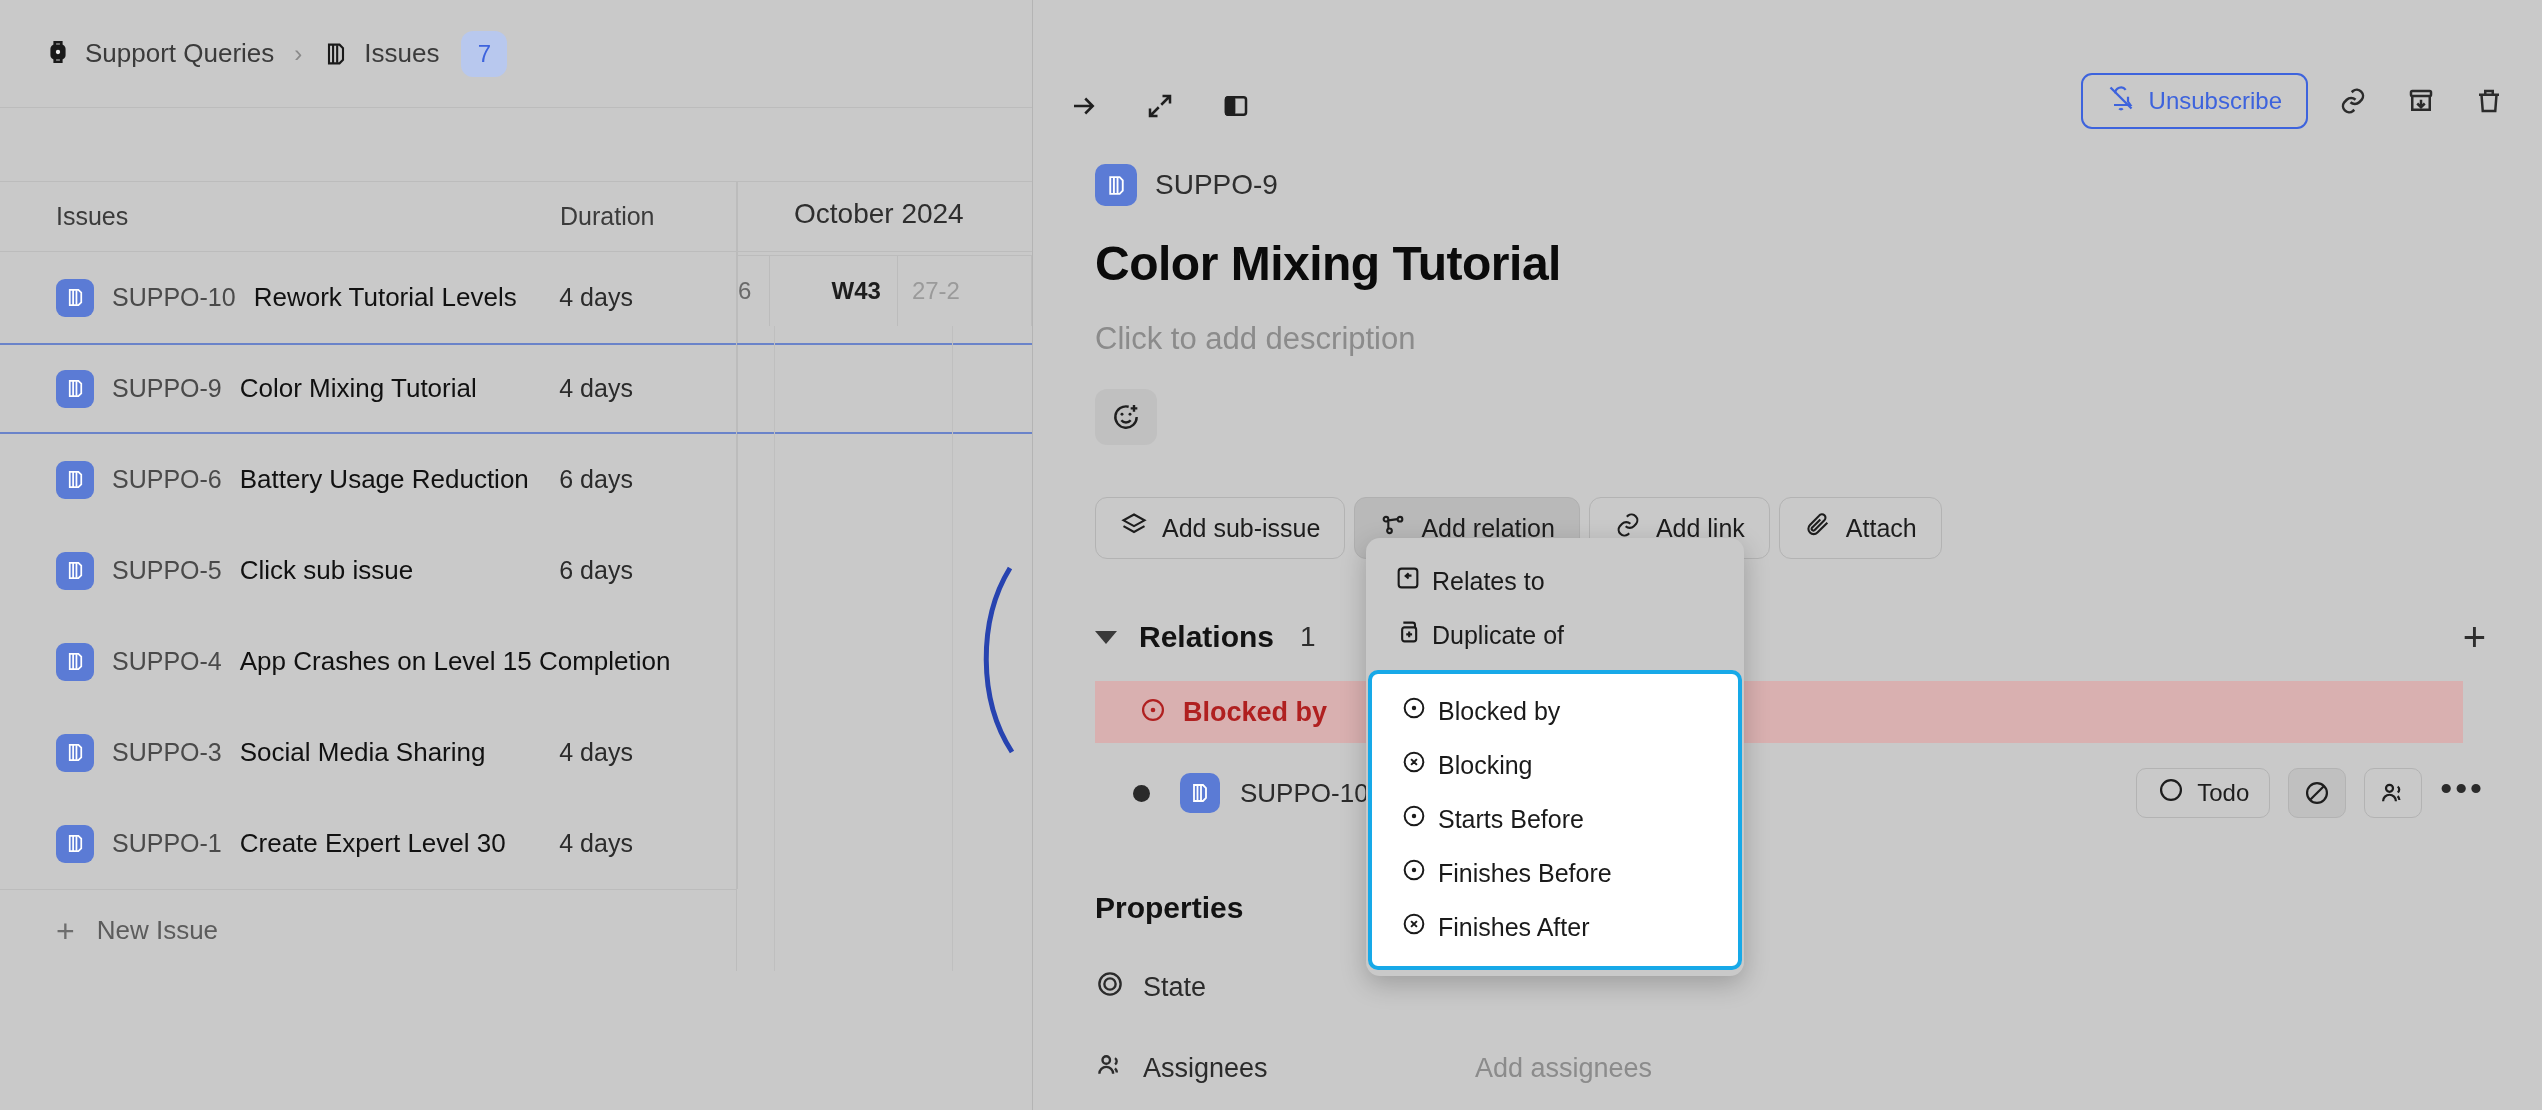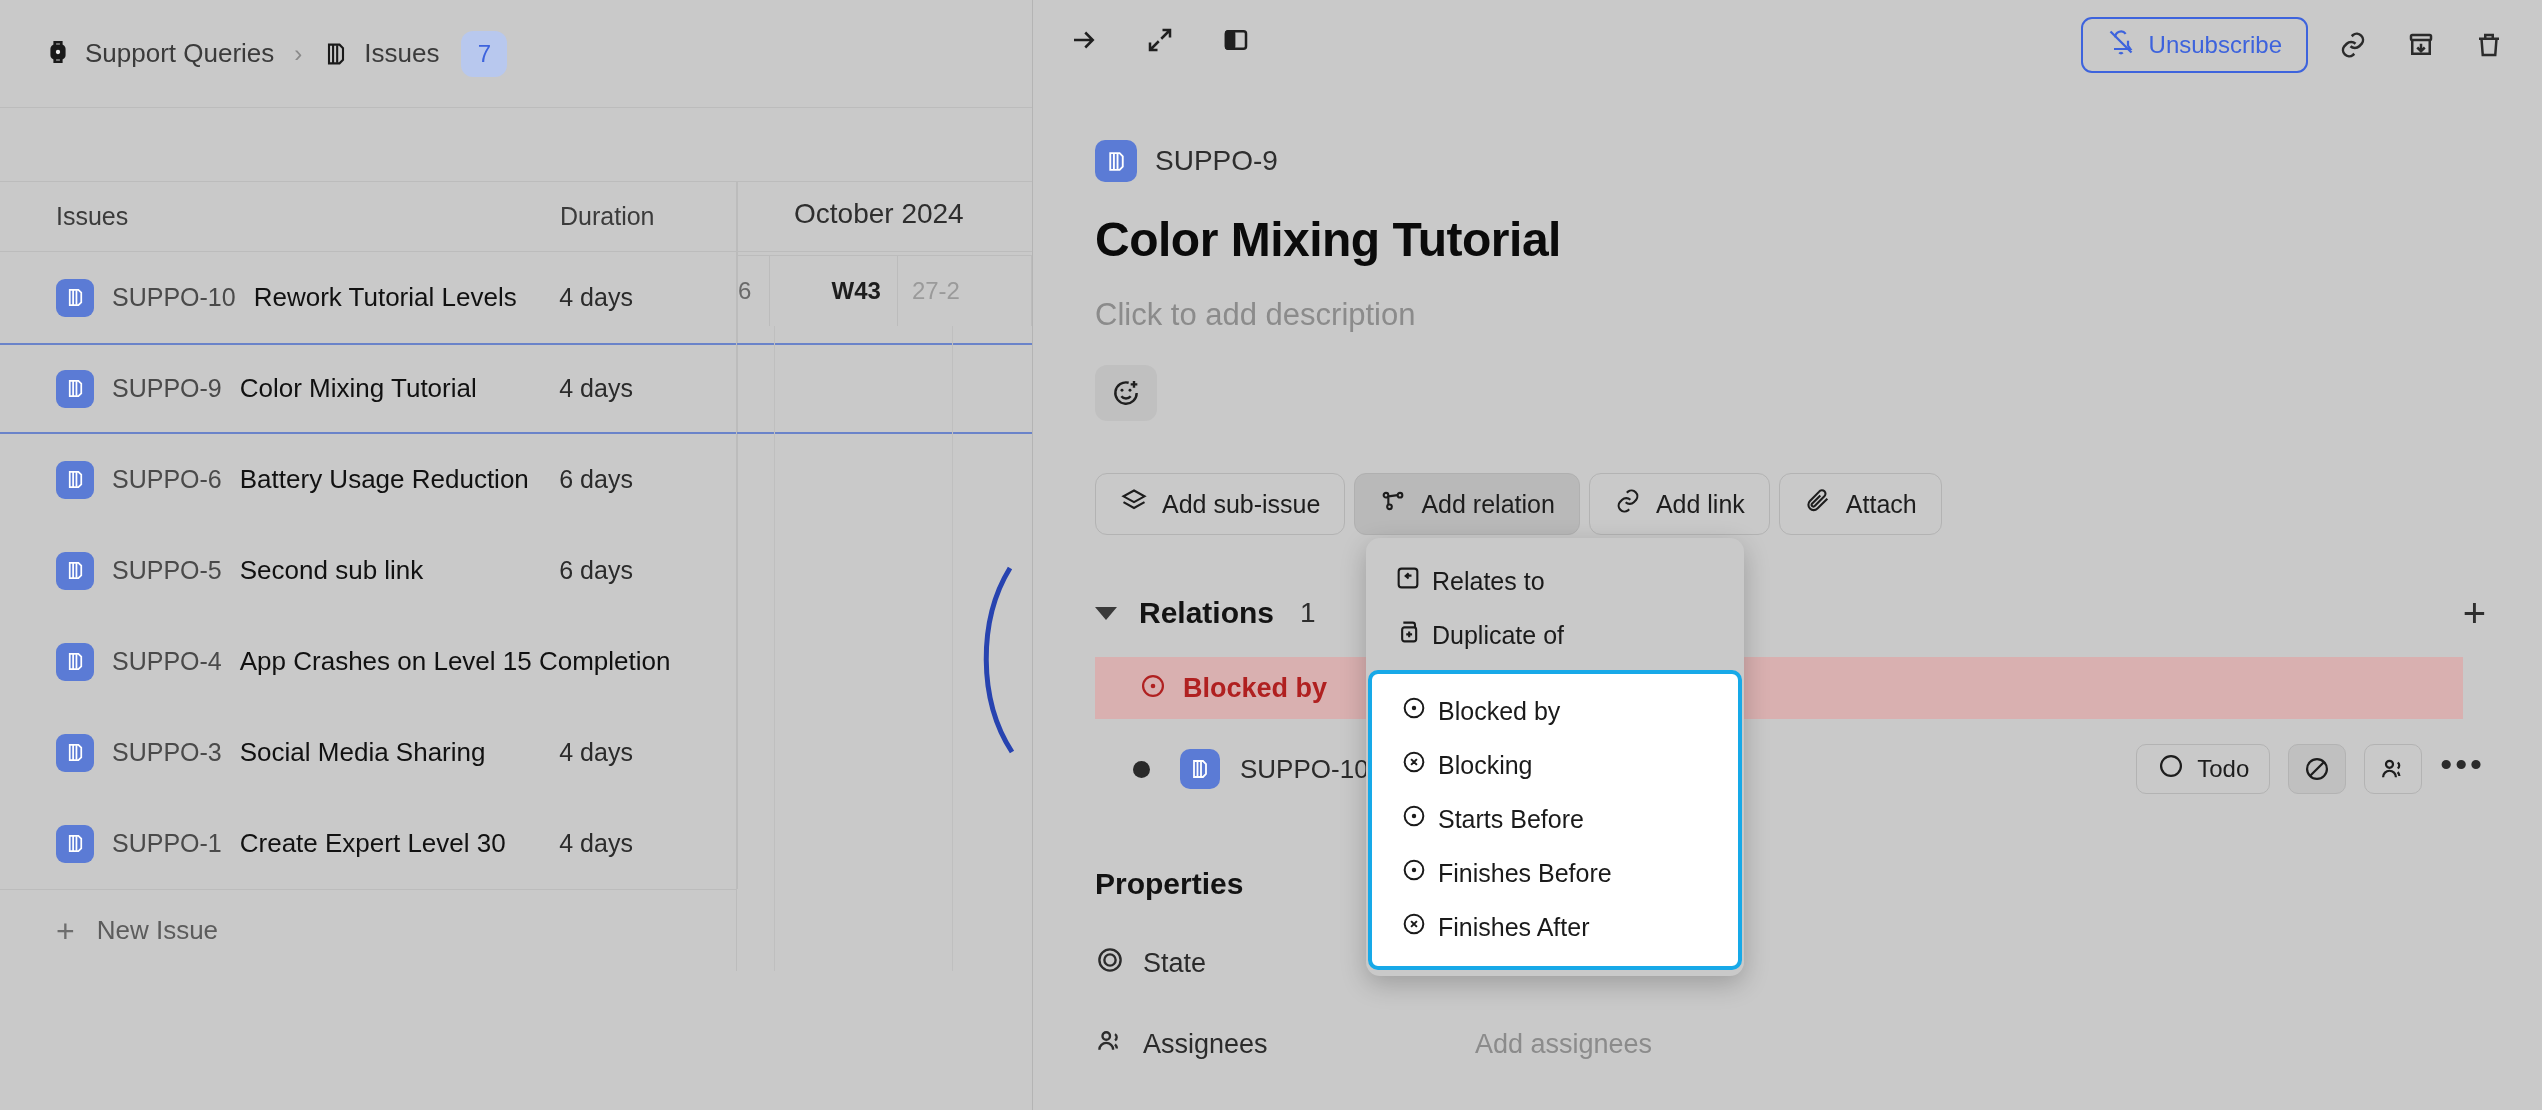--- a/index.html
+++ b/index.html
@@ -101,21 +101,21 @@
   .vline { position: absolute; top: 0; bottom: 0; width: 1px; background: #bfbfbf; }
 
   .rel-curve { position: absolute; left: 940px; top: 560px; width: 140px; height: 200px; pointer-events: none; }
 
   
   .panel {
     position: absolute; left: 1032px; top: 0; width: 1510px; height: 1110px;
     background: #c9c9c9; border-left: 1px solid #b4b4b4; overflow: hidden;
   }
   .panel-head {
-    height: 105px; display: flex; align-items: flex-start; padding: 17px 30px 0 28px;
+    height: 105px; display: flex; align-items: flex-end; padding: 17px 30px 0 28px; margin-top: 24px;
   }
   .ph-left { display: flex; align-items: center; gap: 30px; }
   .ph-right { margin-left: auto; display: flex; align-items: center; gap: 22px; }
   .icon-btn {
     width: 46px; height: 46px; display: flex; align-items: center; justify-content: center;
     border-radius: 9px; color: #2b2b2b;
   }
   .icon-btn svg { width: 30px; height: 30px; }
   .unsub-btn {
     height: 56px; border: 2px solid #3d63dd; border-radius: 11px;
@@ -308,21 +308,21 @@
         <div class="row">
           <div class="row-left">
             <div class="issue-cell">
               <span class="proj-chip">
                   <svg viewBox="0 0 24 24" fill="none" stroke="#fff" stroke-width="1.8">
                     <path d="M6 4h9l3 3v10l-3 3H6z"></path>
                     <path d="M9.5 4.2v15.6M13 4.4v15.2"></path>
                   </svg>
                 </span>
               <span class="issue-key">SUPPO-5</span>
-              <span class="issue-title">Second sub link</span>
+              <span class="issue-title">Click sub issue</span>
             </div>
             <div class="dur-cell">6 days</div>
           </div>
           <div class="row-right"></div>
         </div>
 
         <div class="row">
           <div class="row-left">
             <div class="issue-cell">
               <span class="proj-chip">

